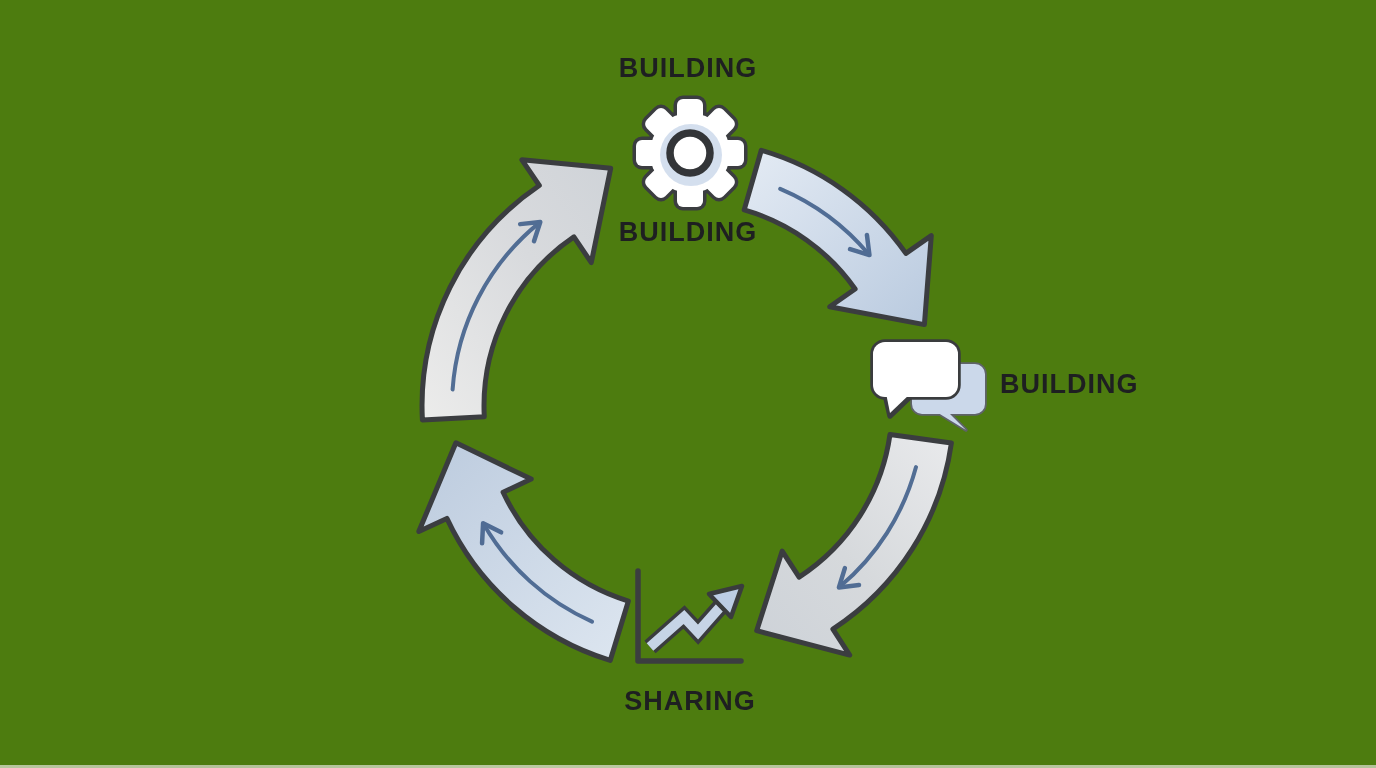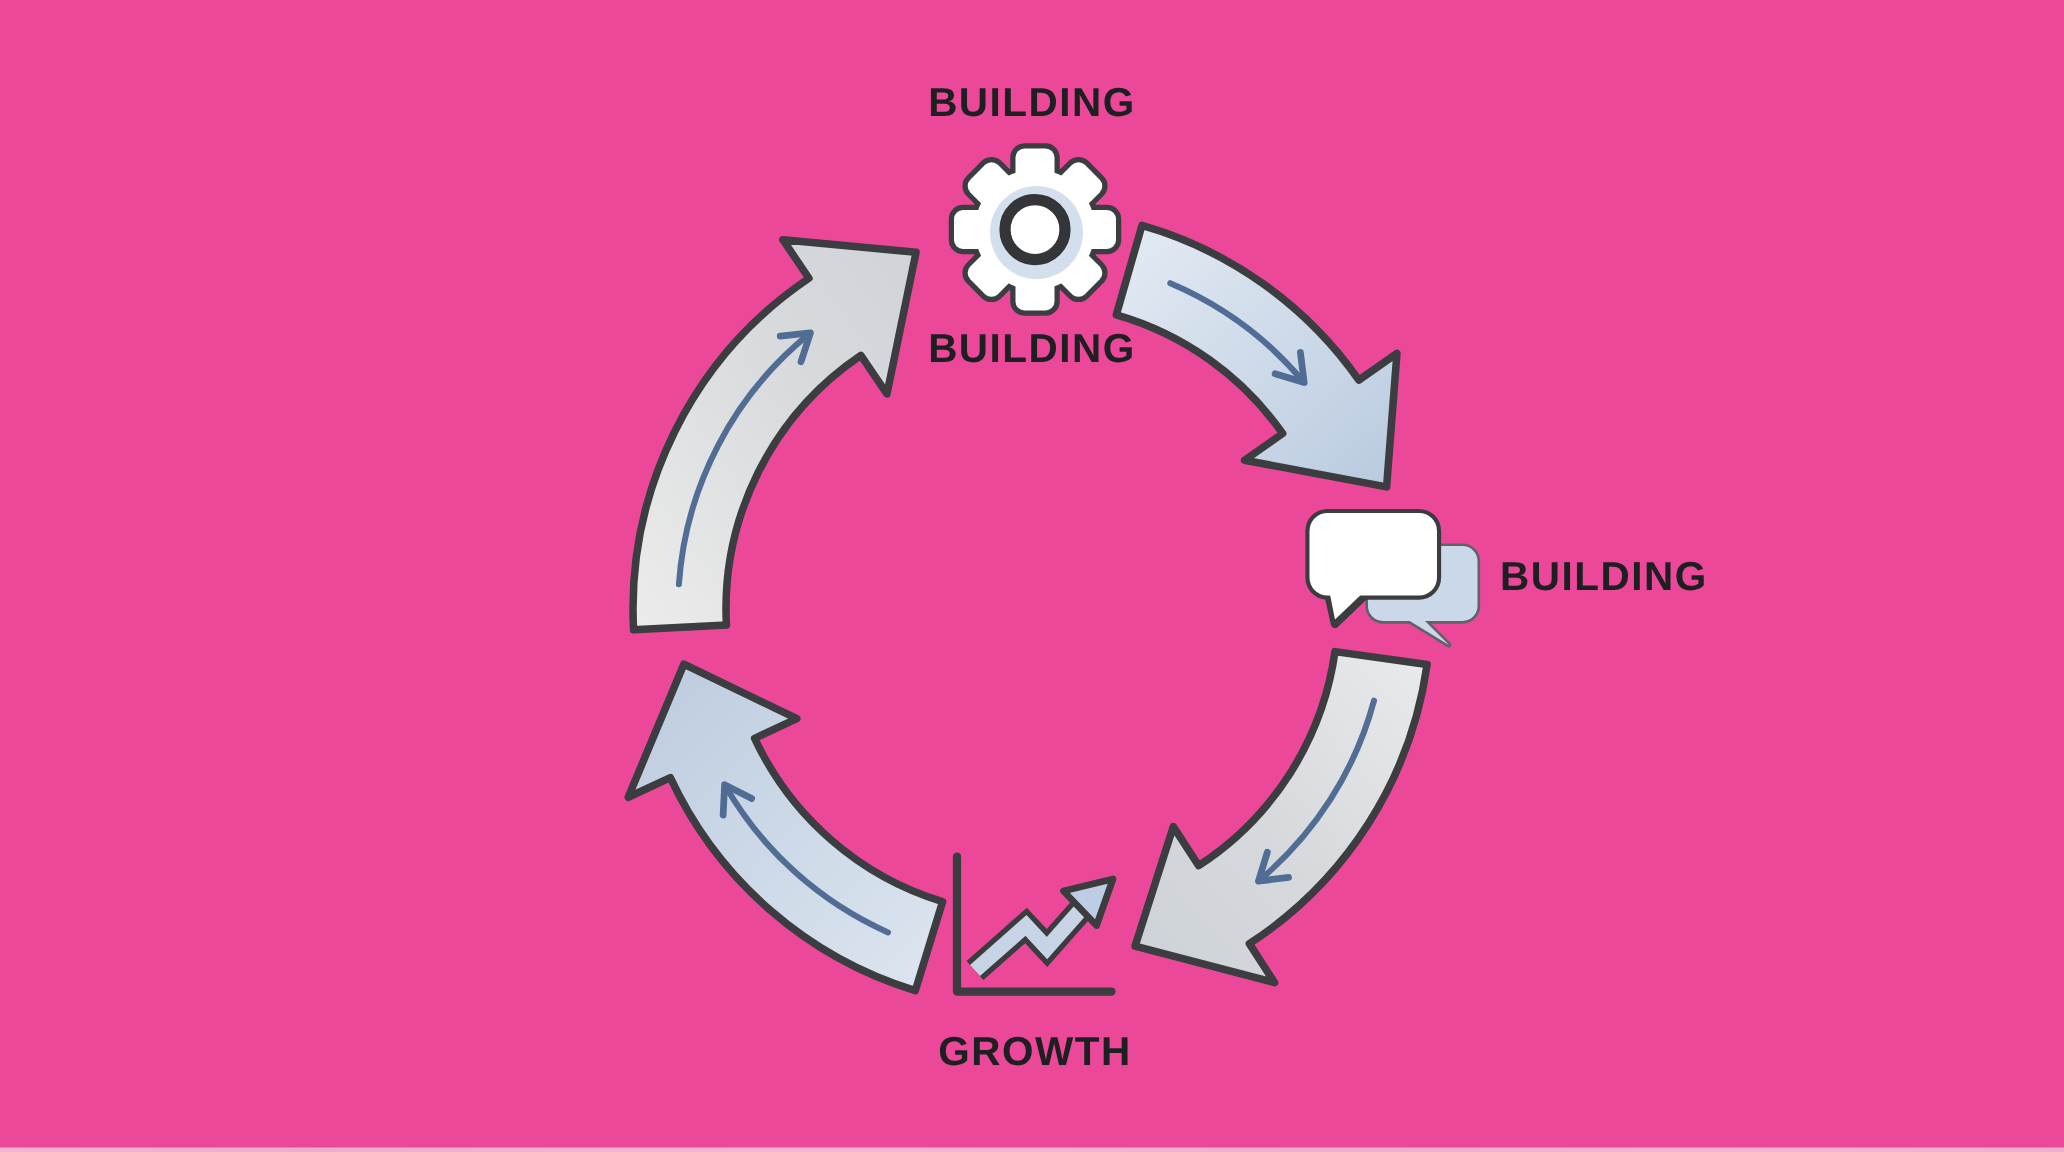--- a/index.html
+++ b/index.html
@@ -1,19 +1,19 @@
 <!DOCTYPE html>
 <html><head>
 <meta charset="utf-8">
 <style>
   html,body{margin:0;padding:0;background:#ffffff;}
   .canvas{
     position:relative;
     width:1376px;height:768px;
-    background:#ec4899;
+    background:#4d7c0f;
     overflow:hidden;
     font-family:"Liberation Sans", sans-serif;
   }
   .canvas svg{position:absolute;left:0;top:0;}
   .lbl{
     position:absolute;
     font-family:"Liberation Sans", sans-serif;
     font-size:27px;
     font-weight:600;
     letter-spacing:1px;
@@ -122,16 +122,16 @@
       <path d="M742,586 L731,617 L709,594 Z" fill="#bccde4" stroke="#3a3c3e" stroke-width="4.5" stroke-linejoin="round"></path>
     </g>
   </svg>
 
   <div class="lbl centered" style="left:688px;top:53px;">BUILDING</div>
 
   <div class="lbl centered" style="left:688px;top:217px;">BUILDING</div>
 
   <div class="lbl" style="left:1000px;top:369px;">BUILDING</div>
 
-  <div class="lbl centered" style="left:690px;top:686px;">GROWTH</div>
+  <div class="lbl centered" style="left:690px;top:686px;">SHARING</div>
 
   <div class="paper-edge"></div>
 </div>
 
 </body></html>

